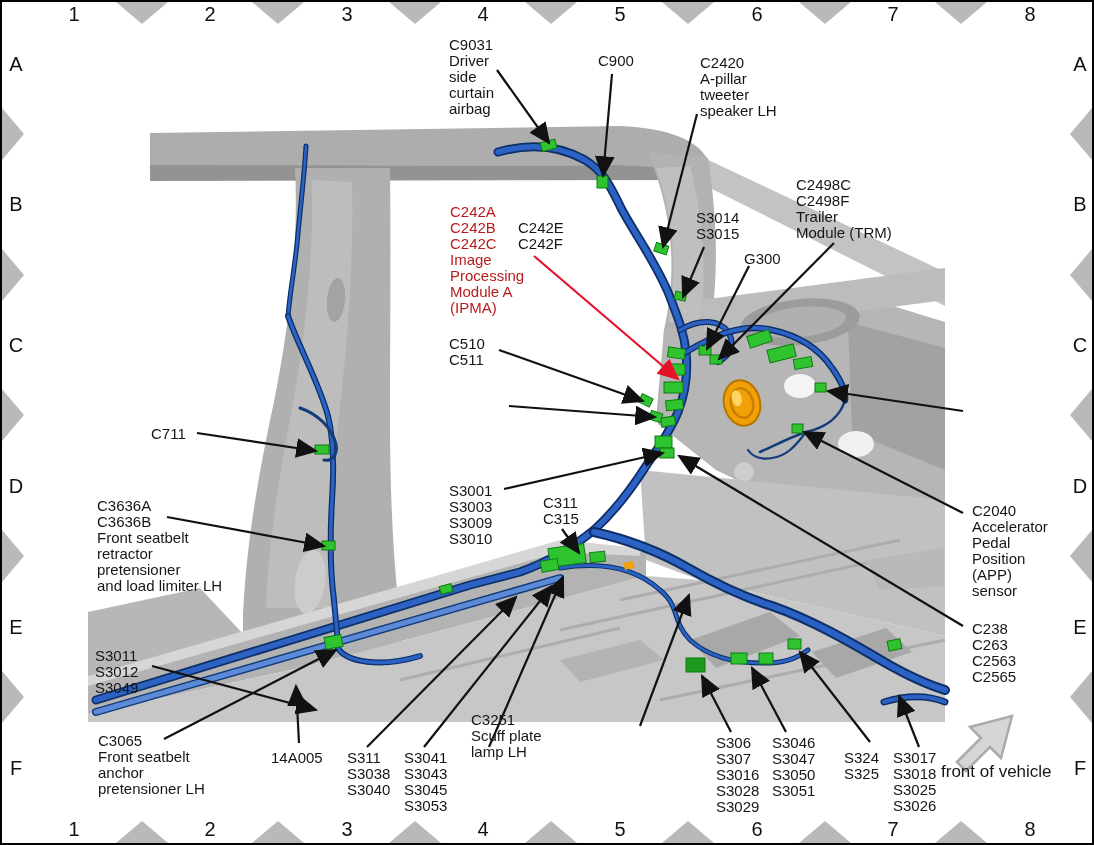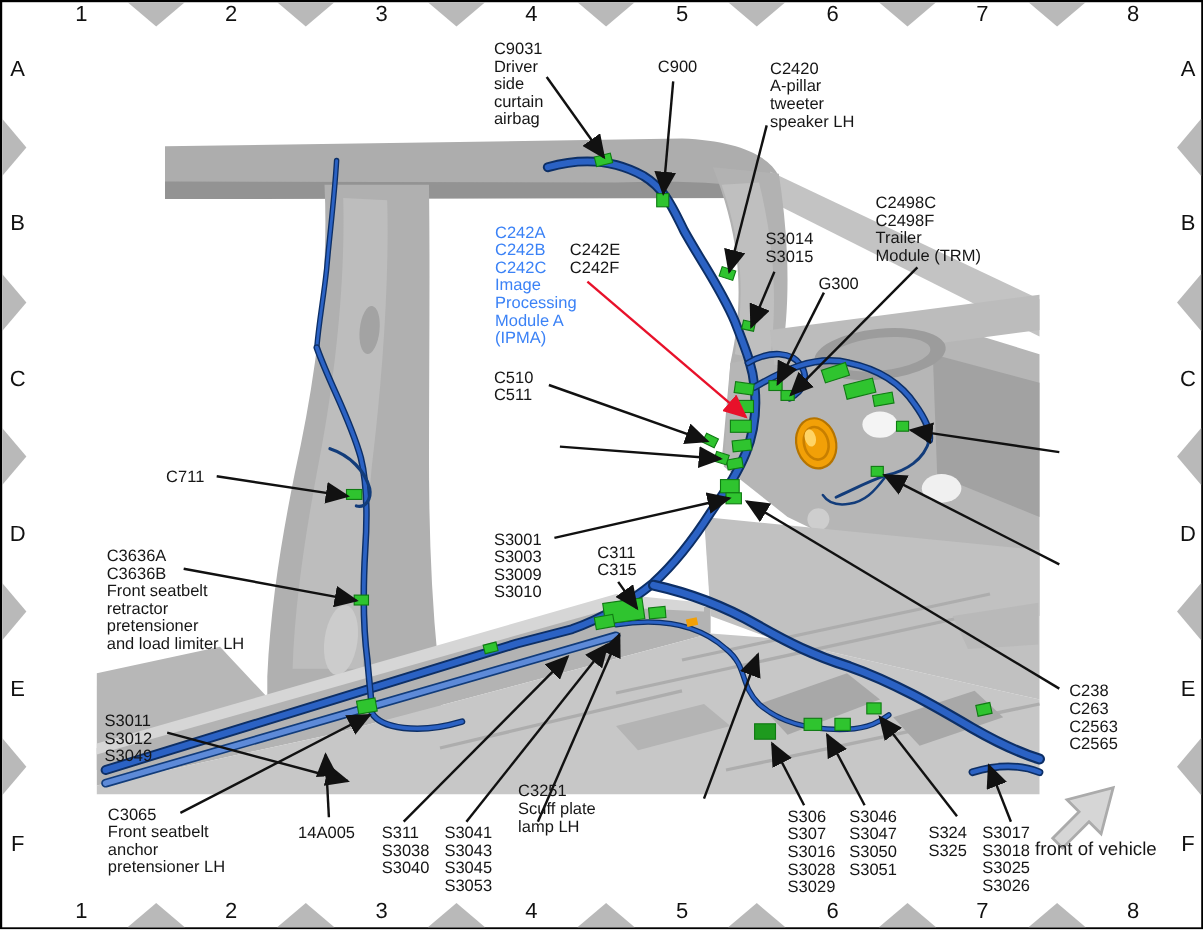--- a/index.html
+++ b/index.html
@@ -1,21 +1,21 @@
 <!DOCTYPE html>
 <html><head>
 <meta charset="utf-8">
 <style>
   html,body{margin:0;padding:0;background:#fff;}
   #stage{position:relative;width:1094px;height:845px;background:#fff;overflow:hidden;
          font-family:"Liberation Sans",sans-serif;}
   #art{position:absolute;left:0;top:0;}
   .callout{position:absolute;font-size:15px;line-height:16px;color:#161616;
            white-space:pre-line;z-index:5;}
-  .callout.red{color:#3b82f6;}
+  .callout.red{color:#b91c1c;}
   .callout.small{font-size:17px;}
   .gl{position:absolute;font-size:20px;color:#111;transform:translate(-50%,-50%);z-index:5;}
 </style>
 </head>
 <body>
 
 <div id="stage">
 
 <svg id="art" width="1094" height="845" viewBox="0 0 1094 845">
 
@@ -273,20 +273,26 @@
 Front seatbelt
 retractor
 pretensioner
 and load limiter LH</div>
 <div class="callout" style="left:449px;top:483px">S3001
 S3003
 S3009
 S3010</div>
 <div class="callout" style="left:543px;top:495px">C311
 C315</div>
+<div class="callout" style="left:972px;top:503px">C2040
+Accelerator
+Pedal
+Position
+(APP)
+sensor</div>
 <div class="callout" style="left:972px;top:621px">C238
 C263
 C2563
 C2565</div>
 <div class="callout" style="left:95px;top:648px">S3011
 S3012
 S3049</div>
 <div class="callout" style="left:98px;top:733px">C3065
 Front seatbelt
 anchor

